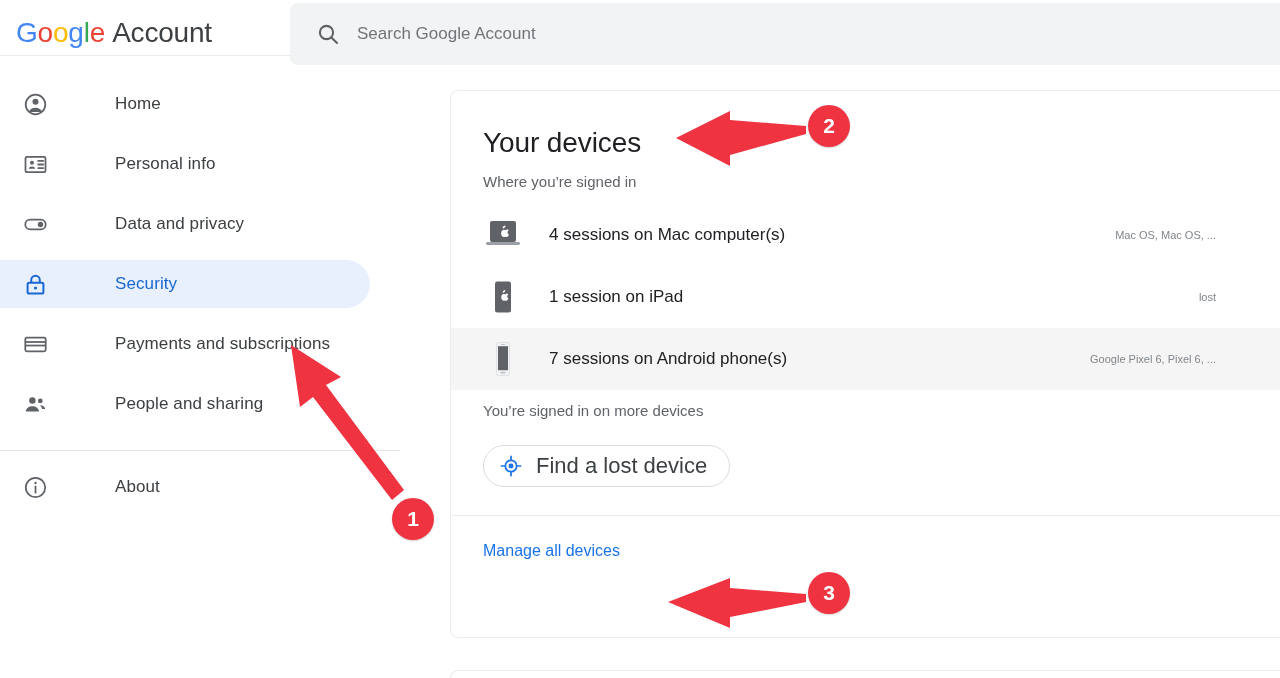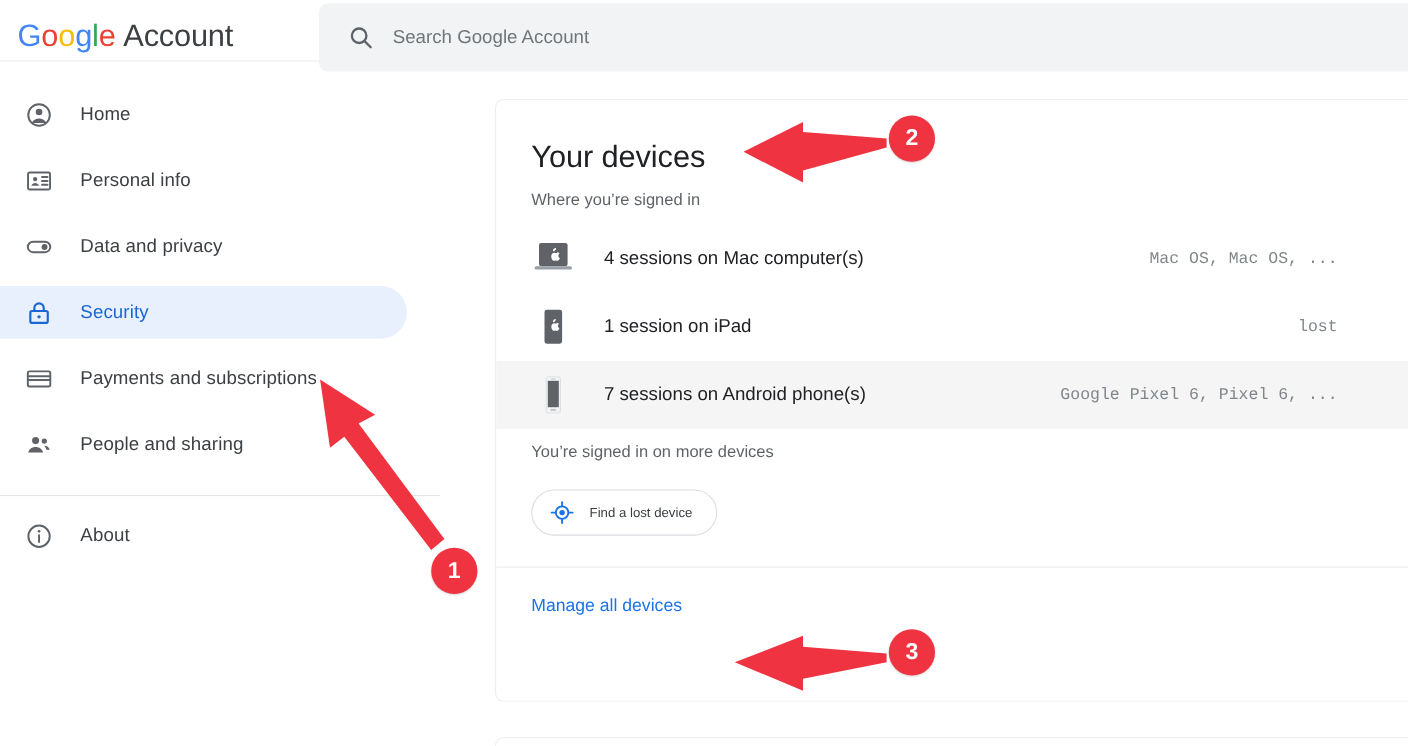--- a/index.html
+++ b/index.html
@@ -83,20 +83,21 @@
   .nav-item {
     position: relative;
     display: flex;
     align-items: center;
     height: 48px;
     margin-top: 12px;
     padding-left: 22px;
     border-radius: 0 24px 24px 0;
     width: 370px;
     cursor: pointer;
+    gap: 42px;
   }
   .nav-item .ic {
     width: 26px; height: 26px;
     flex: 0 0 auto;
     color: #5f6368;
     display: flex; align-items: center; justify-content: center;
   }
   .nav-item .lbl {
     margin-left: 25px;
     font-size: 17px;
@@ -156,25 +157,24 @@
   }
   .device-name {
     margin-left: 26px;
     font-size: 17px;
     color: #202124;
     white-space: nowrap;
     flex: 0 0 auto;
   }
   .device-os {
     margin-left: auto;
-    font-size: 15px;
+    font-size: 11px;
     color: #80868b;
     white-space: nowrap;
     padding-right: 62px;
-    font-family: Liberation Mono, monospace;
   }
 
   .more-devices {
     padding: 12px 32px 0 32px;
     font-size: 15px;
     color: #5f6368;
   }
 
   .find-btn {
     margin: 26px 0 0 32px;
@@ -188,21 +188,21 @@
     cursor: pointer;
     font-family: "Liberation Sans", sans-serif;
   }
   .find-btn .ic {
     width: 22px; height: 22px;
     color: #1a73e8;
     display: flex; align-items: center; justify-content: center;
   }
   .find-btn .lbl {
     margin-left: 14px;
-    font-size: 12px;
+    font-size: 22px;
     color: #3c4043;
     white-space: nowrap;
   }
 
   .card-foot-div {
     margin-top: 28px;
     height: 1px;
     background: #ececec;
   }
   .manage-link {

